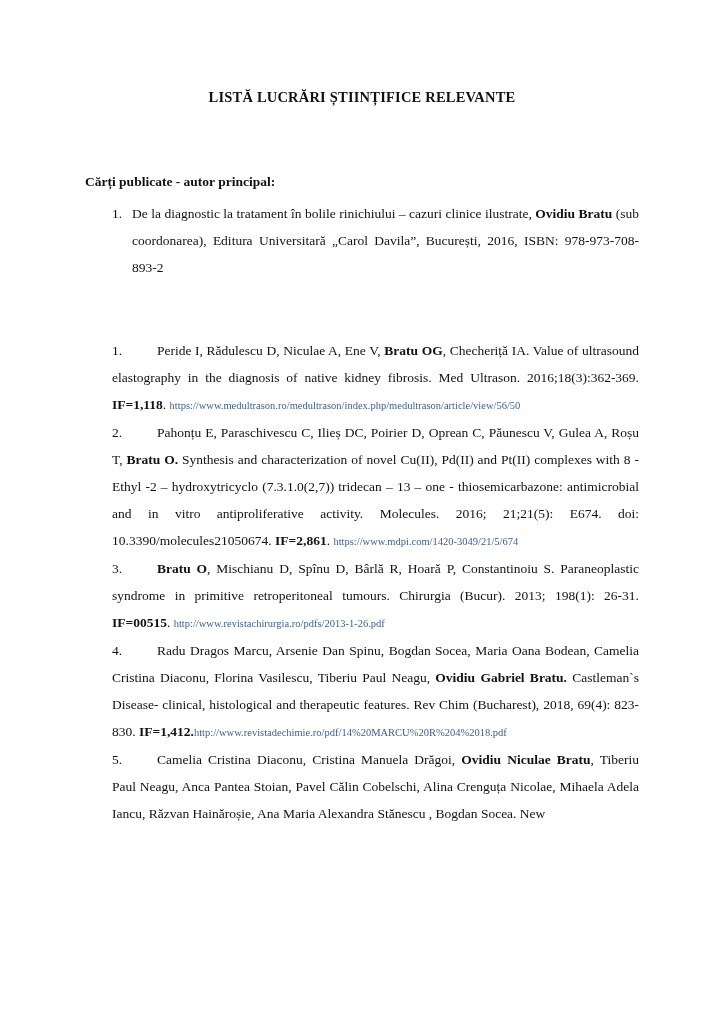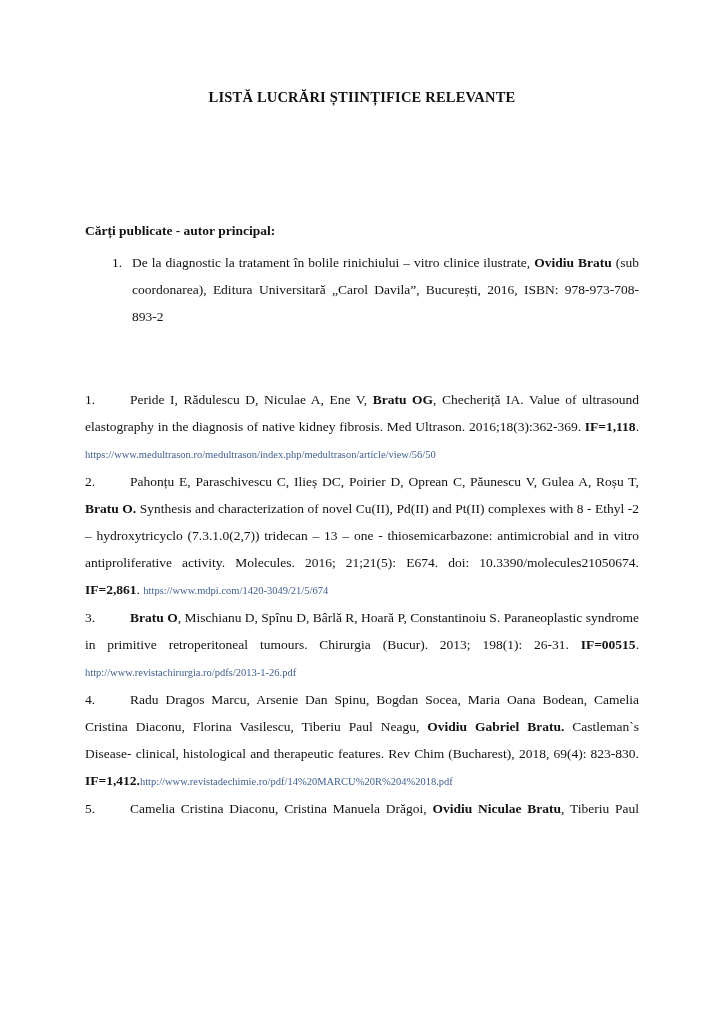--- a/index.html
+++ b/index.html
@@ -18,34 +18,34 @@
   }
   .title {
     text-align: center;
     font-weight: 700;
     font-size: 14.5px;
     line-height: 18px;
     letter-spacing: 0.2px;
   }
   .heading {
     font-weight: 700;
-    margin-top: 111px;
+    margin-top: 62px;
   }
   .books { margin-top: 5px; }
   .book {
     padding-left: 47px;
     text-align: justify;
   }
   .bnum {
     display: inline-block;
     width: 20px;
     margin-left: -20px;
   }
   .refs { margin-top: 56px; }
-  .ref { text-align: justify; }
+  .ref { text-align: justify; margin-left: 27px; }
   .rnum {
     display: inline-block;
     width: 45px;
   }
   .b { font-weight: 700; }
   a.link {
     color: #3f5e8f;
     font-size: 10.5px;
     text-decoration: none;
     overflow-wrap: anywhere;
@@ -55,21 +55,21 @@
 </head>
 <body>
 
 <div class="page">
 
   <div class="title">LISTĂ LUCRĂRI ȘTIINȚIFICE RELEVANTE</div>
 
   <div class="heading">Cărți publicate - autor principal:</div>
 
   <div class="books">
-    <div class="book"><span class="bnum">1.</span><span>De la diagnostic la tratament în bolile rinichiului – vitro clinice ilustrate, </span><span class="b">Ovidiu Bratu</span><span> (sub coordonarea), Editura Universitară „Carol Davila”, București, 2016, ISBN: 978-973-708-893-2</span></div>
+    <div class="book"><span class="bnum">1.</span><span>De la diagnostic la tratament în bolile rinichiului – cazuri clinice ilustrate, </span><span class="b">Ovidiu Bratu</span><span> (sub coordonarea), Editura Universitară „Carol Davila”, București, 2016, ISBN: 978-973-708-893-2</span></div>
   </div>
 
   <div class="refs">
     <p class="ref"><span class="rnum">1.</span><span>Peride I, Rădulescu D, Niculae A, Ene V, </span><span class="b">Bratu OG</span><span>, Checheriță IA. Value of ultrasound elastography in the diagnosis of native kidney fibrosis. Med Ultrason. 2016;18(3):362-369. </span><span class="b">IF=1,118</span><span>. </span><a class="link">https://www.medultrason.ro/medultrason/index.php/medultrason/article/view/56/50</a></p>
 
     <p class="ref"><span class="rnum">2.</span><span>Pahonțu E, Paraschivescu C, Ilieș DC, Poirier D, Oprean C, Păunescu V, Gulea A, Roșu T, </span><span class="b">Bratu O.</span><span> Synthesis and characterization of novel Cu(II), Pd(II) and Pt(II) complexes with 8 - Ethyl -2 – hydroxytricyclo (7.3.1.0(2,7)) tridecan – 13 – one - thiosemicarbazone: antimicrobial and in vitro antiproliferative activity. Molecules. 2016; 21;21(5): E674. doi: 10.3390/molecules21050674. </span><span class="b">IF=2,861</span><span>. </span><a class="link">https://www.mdpi.com/1420-3049/21/5/674</a></p>
 
     <p class="ref"><span class="rnum">3.</span><span class="b">Bratu O</span><span>, Mischianu D, Spînu D, Bârlă R, Hoară P, Constantinoiu S. Paraneoplastic syndrome in primitive retroperitoneal tumours. Chirurgia (Bucur). 2013; 198(1): 26-31. </span><span class="b">IF=00515</span><span>. </span><a class="link">http://www.revistachirurgia.ro/pdfs/2013-1-26.pdf</a></p>
 
     <p class="ref"><span class="rnum">4.</span><span>Radu Dragos Marcu, Arsenie Dan Spinu, Bogdan Socea, Maria Oana Bodean, Camelia Cristina Diaconu, Florina Vasilescu, Tiberiu Paul Neagu, </span><span class="b">Ovidiu Gabriel Bratu.</span><span> Castleman`s Disease- clinical, histological and therapeutic features. Rev Chim (Bucharest), 2018, 69(4): 823-830. </span><span class="b">IF=1,412.</span><a class="link">http://www.revistadechimie.ro/pdf/14%20MARCU%20R%204%2018.pdf</a></p>

